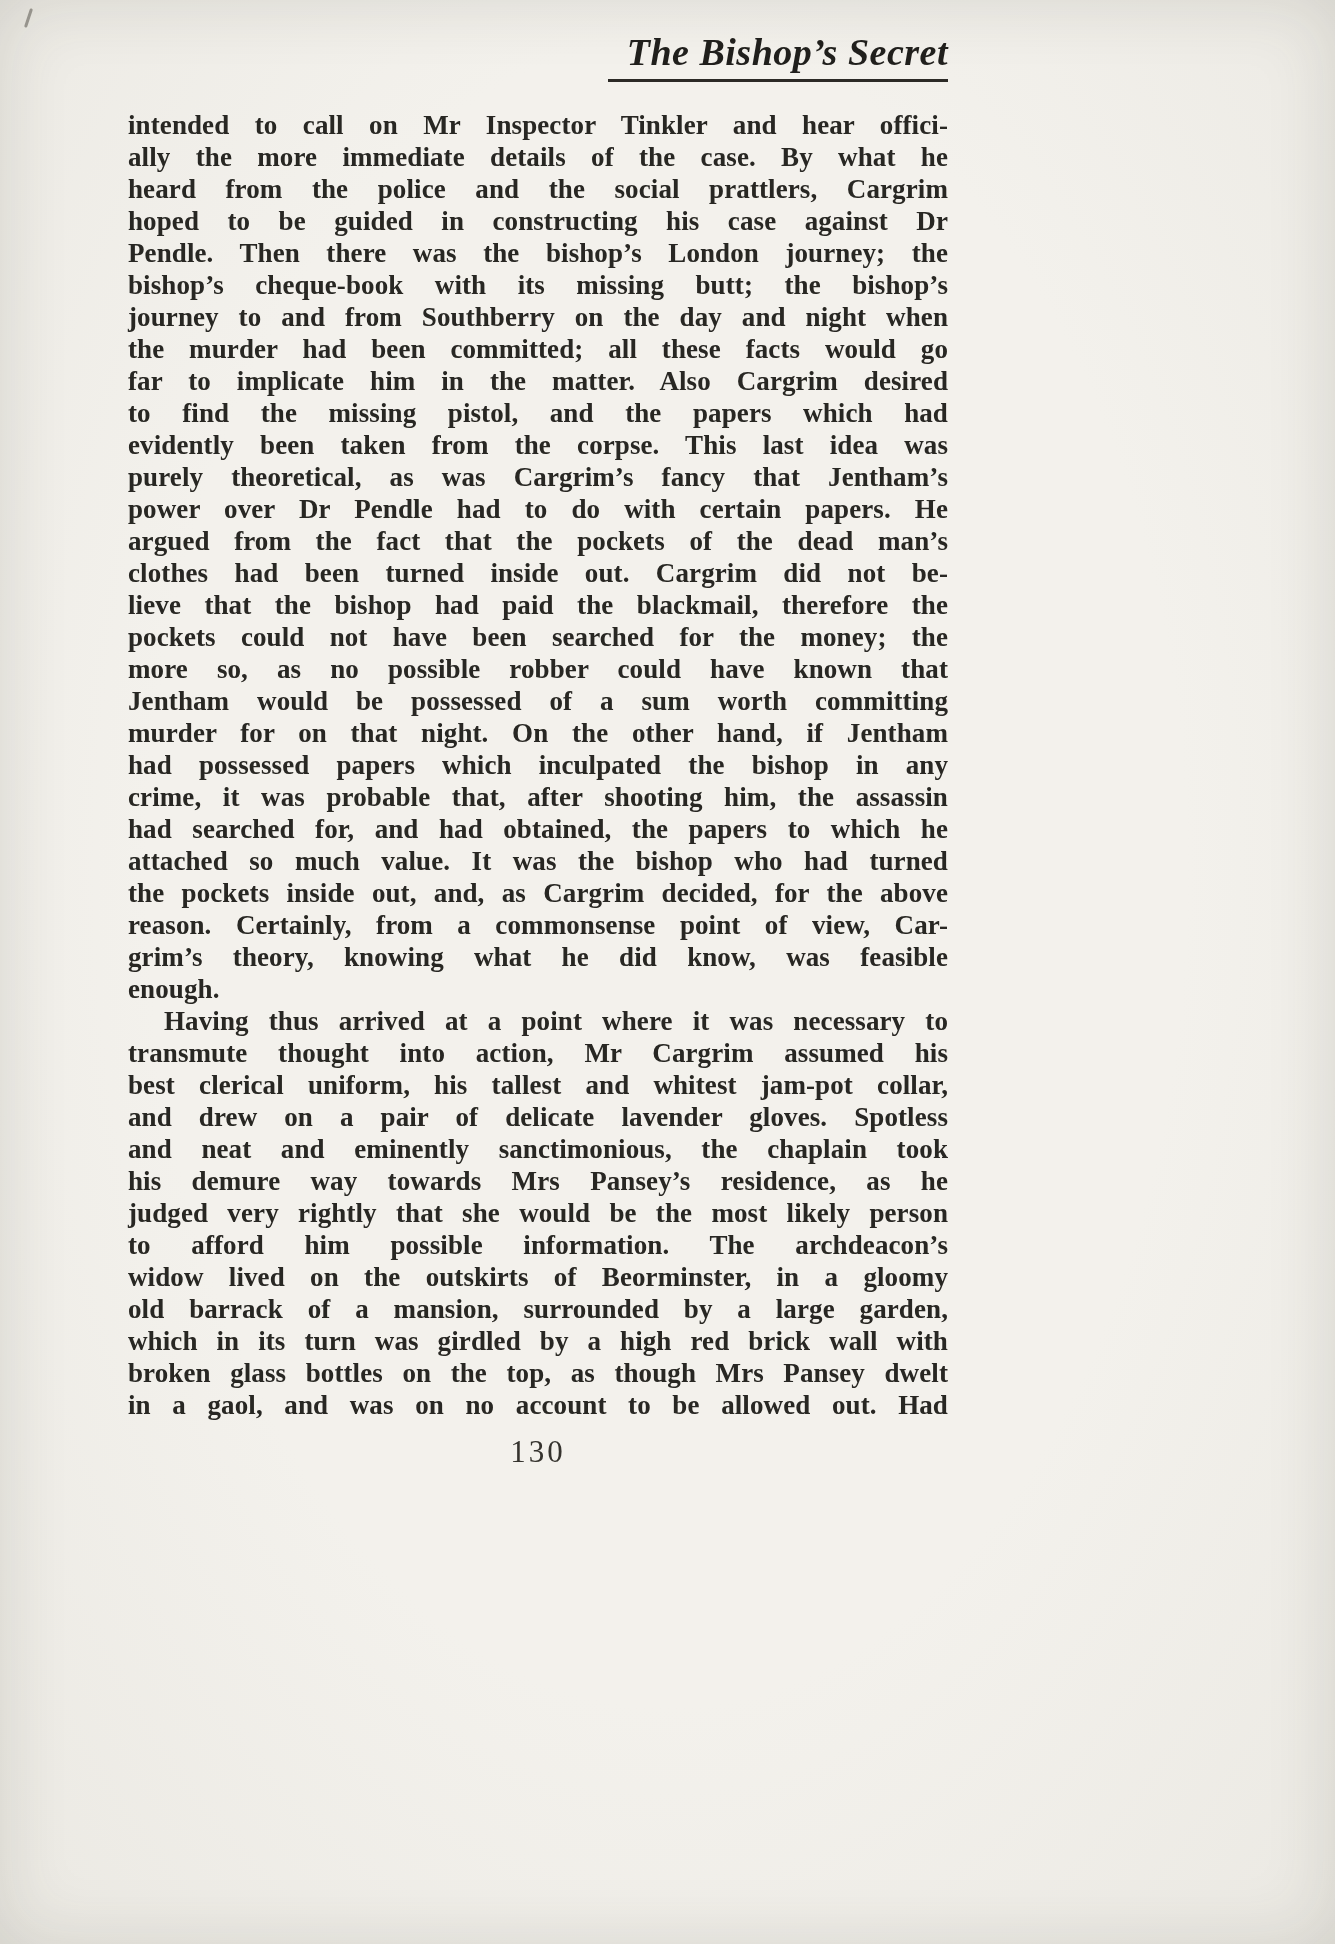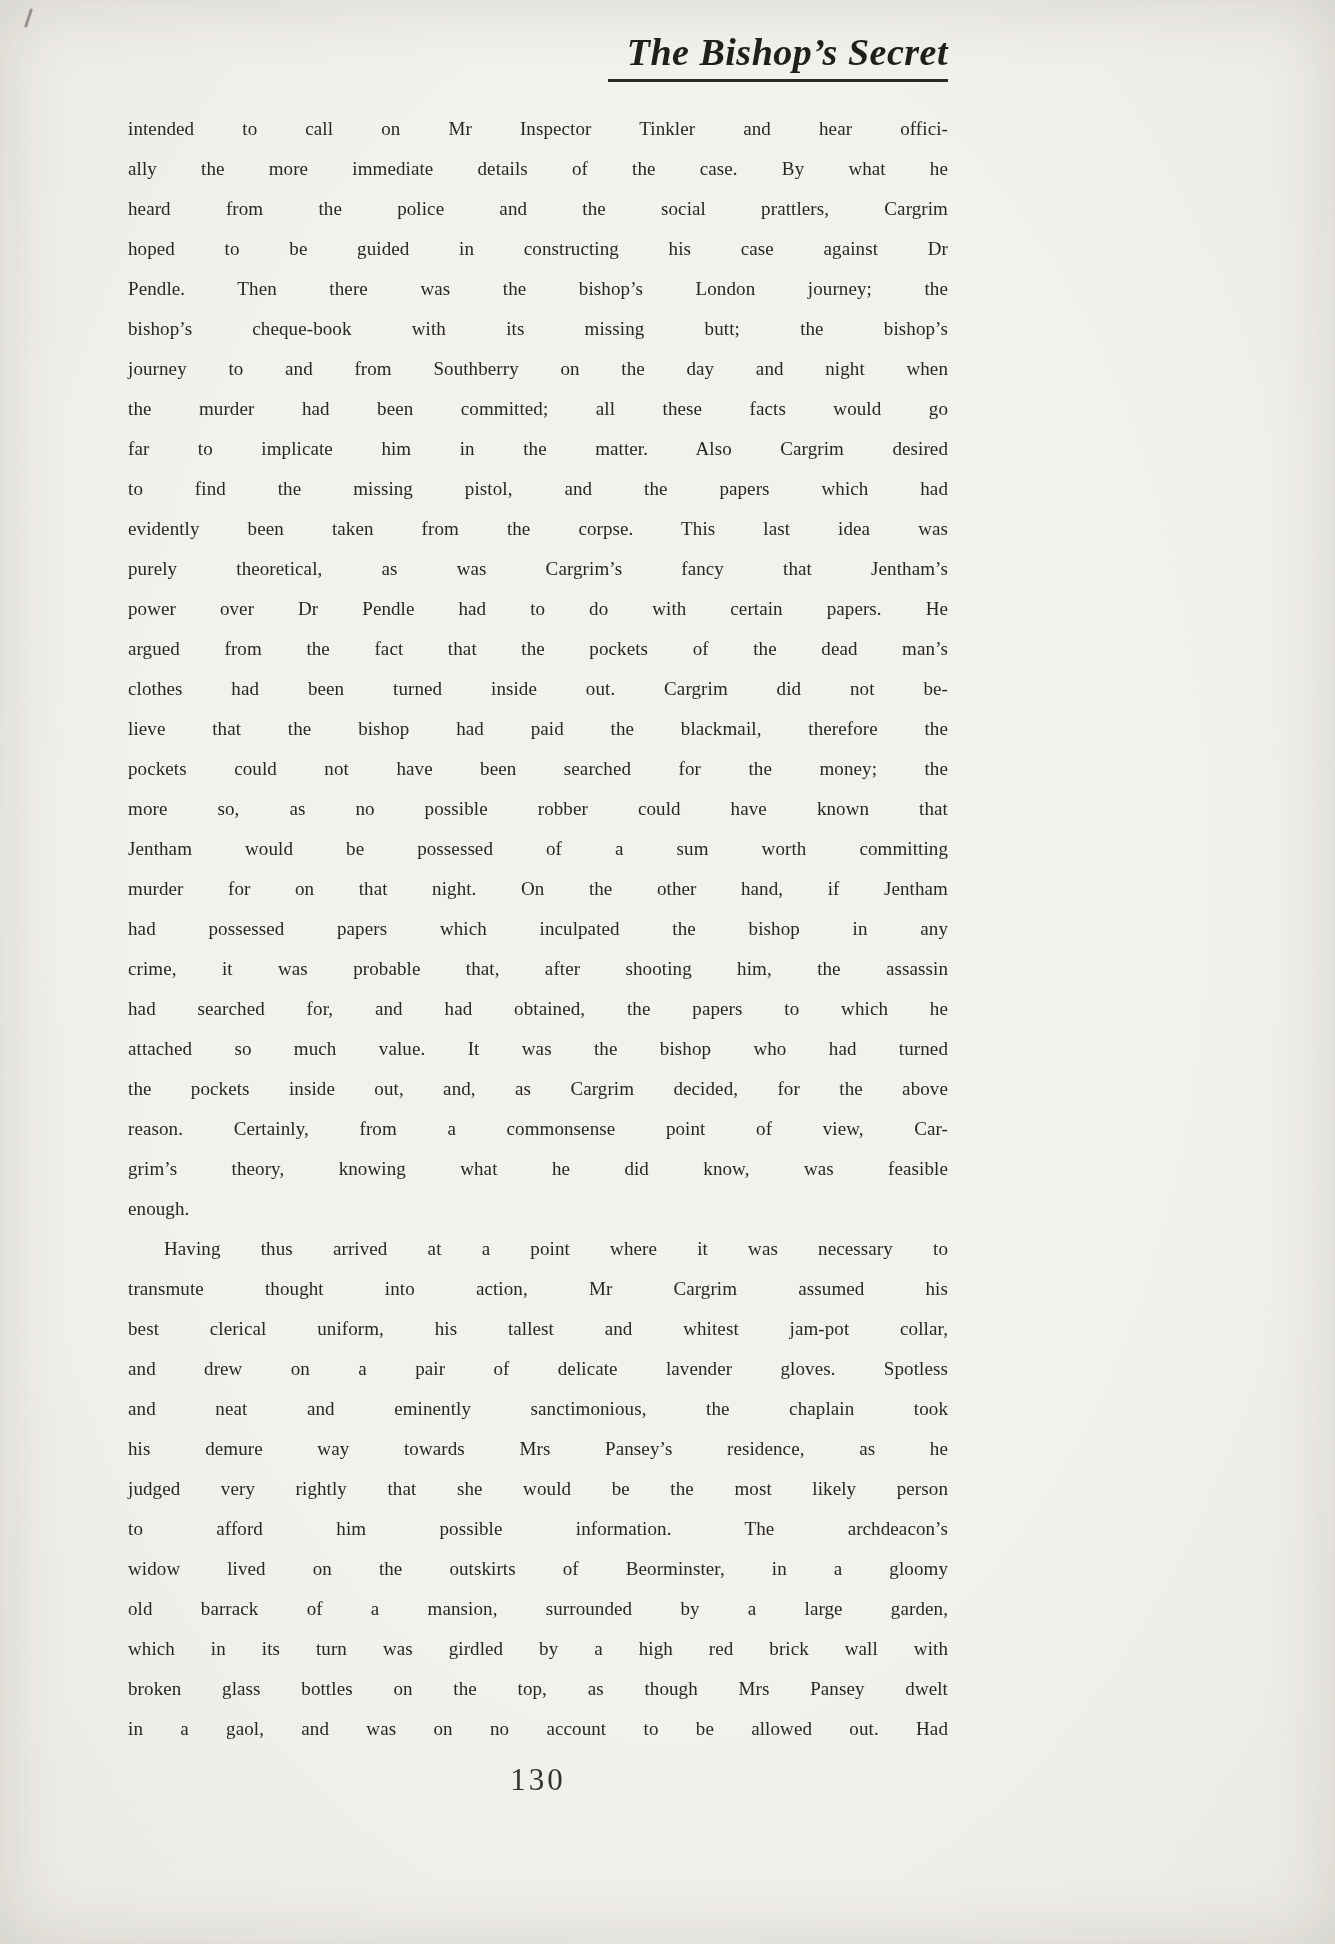--- a/index.html
+++ b/index.html
@@ -49,27 +49,28 @@
   .header-rule {
     margin-top: 5px;
     margin-left: auto;
     width: 340px;
     height: 3px;
     background: #2c2a26;
   }
   .body-text { margin-top: 27px; }
   .para {
     margin: 0;
-    font-size: 19px;
-    line-height: 40px;
+    font-size: 27px;
+    line-height: 32px;
     white-space: pre-line;       
     text-align: justify;
     text-align-last: justify;    
     letter-spacing: 0.1px;
     color: #282723;
+    font-weight: bold;
   }
   .para-indent { text-indent: 36px; }
   .page-footer { text-align: center; }
   .folio {
     display: inline-block;
     margin-top: 13px;
     font-size: 31px;
     letter-spacing: 3px;
     color: #35332e;
   }

